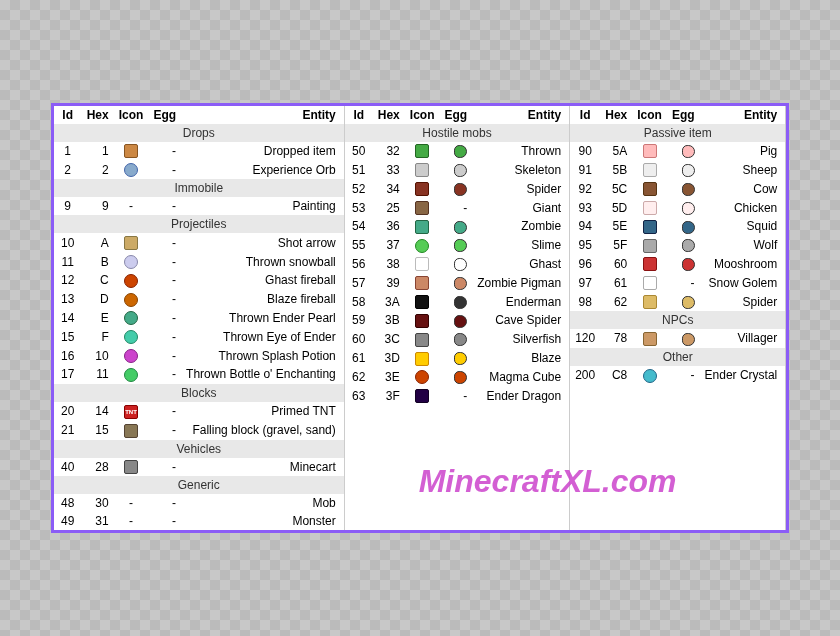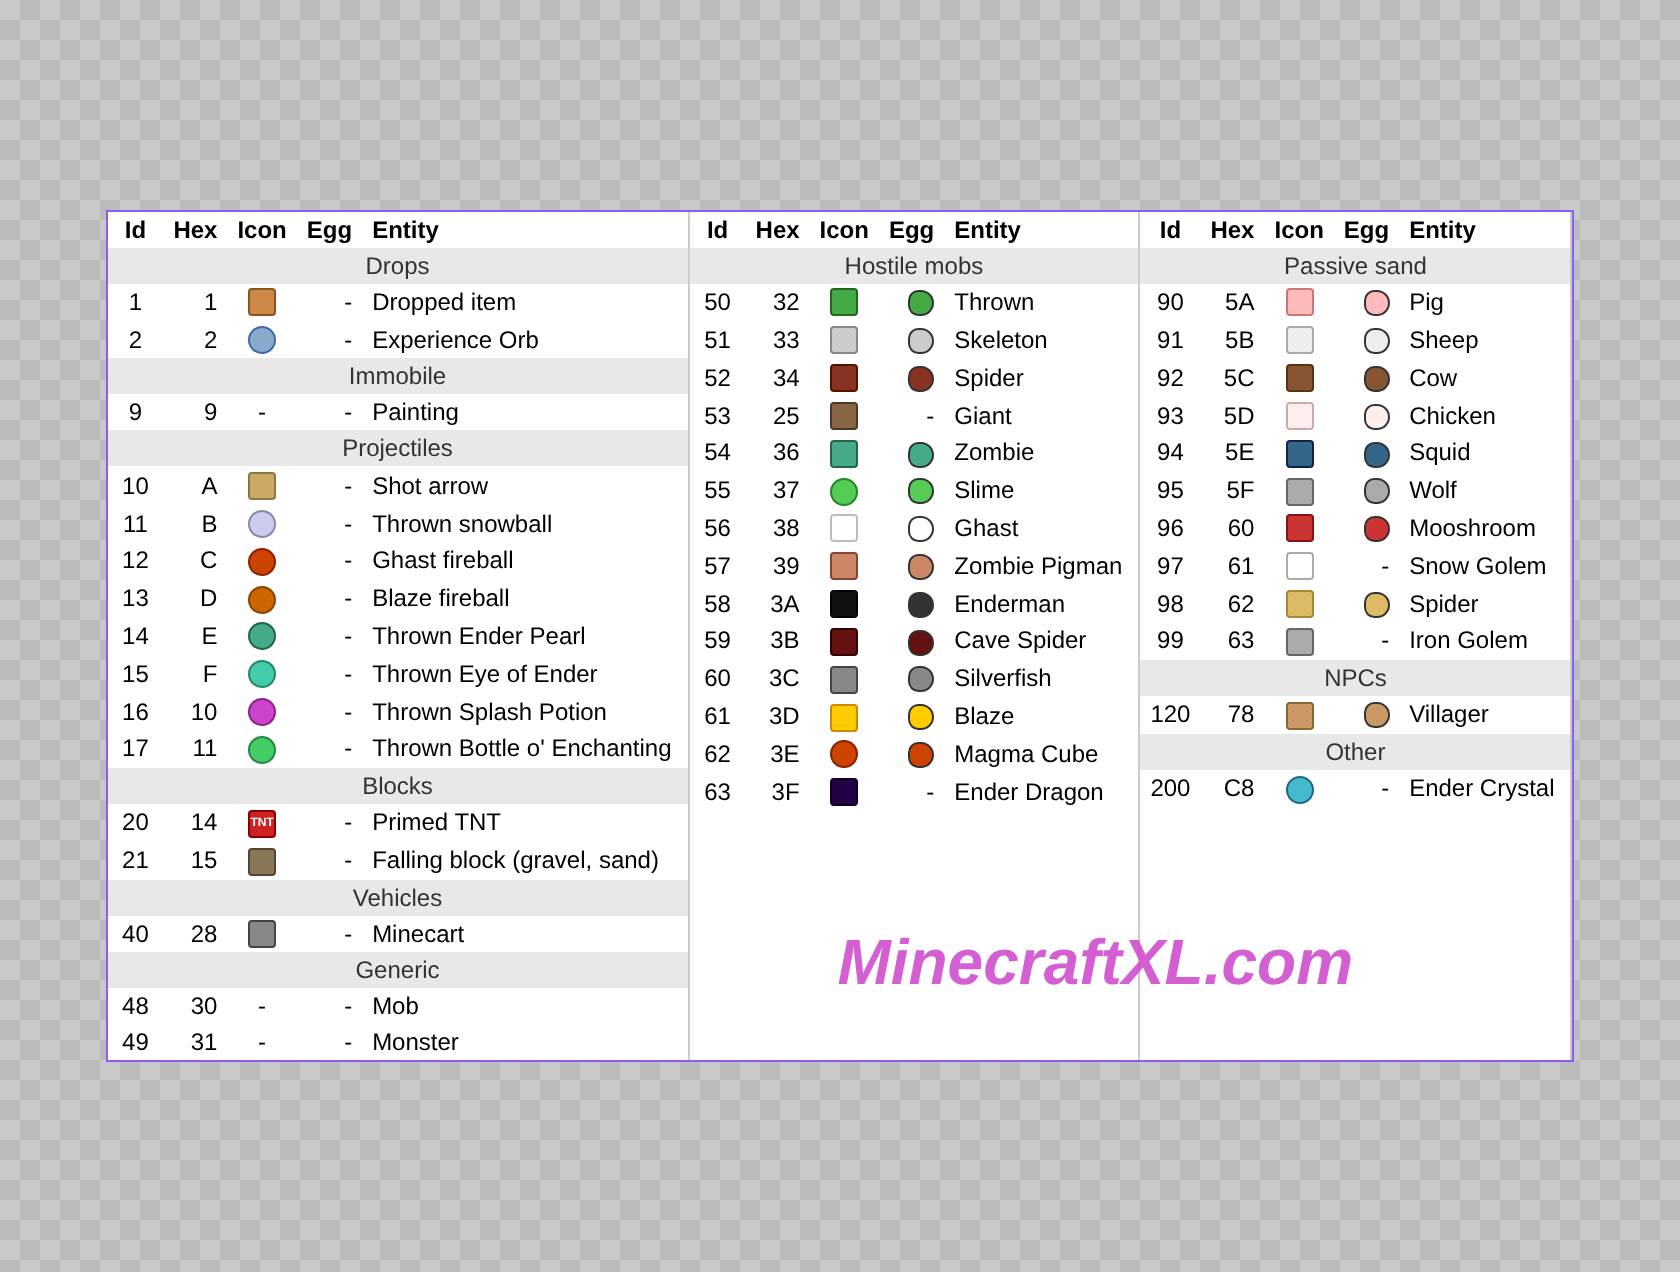--- a/index.html
+++ b/index.html
@@ -14,21 +14,21 @@
       min-height: 636px;
       display: flex;
       align-items: center;
       justify-content: center;
       padding: 10px;
     }
     .main-container {
       background: white;
       display: flex;
       flex-direction: row;
-      border: 1px solid #8b5cf6;
+      border: 3px solid #8b5cf6;
       position: relative;
     }
     .column {
       border-right: 1px solid #ccc;
       min-width: 180px;
     }
     .column:last-child {
       border-right: none;
     }
     table {
@@ -40,21 +40,21 @@
       white-space: nowrap;
       font-size: 12px;
     }
     .section-header {
       text-align: center;
       background: #e8e8e8;
       font-weight: normal;
       color: #333;
     }
     .entity-col {
-      text-align: left;
+      text-align: right;
       padding-right: 8px;
     }
     .id-col {
       text-align: center;
       width: 28px;
     }
     .hex-col {
       text-align: right;
       width: 28px;
     }
@@ -354,21 +354,21 @@
         <tr>
           <th class="id-col">Id</th>
           <th class="hex-col">Hex</th>
           <th class="icon-col">Icon</th>
           <th class="egg-col">Egg</th>
           <th class="entity-col">Entity</th>
         </tr>
       </thead>
       <tbody id="right-tbody">
       <tr>
-            <td colspan="5" class="section-header">Passive sand</td>
+            <td colspan="5" class="section-header">Passive item</td>
           </tr>
           <tr>
       <td class="id-col">90</td>
       <td class="hex-col">5A</td>
       <td class="icon-col"><span style="display:inline-flex;align-items:center;justify-content:center;width:14px;height:14px;background:#ffbbbb;border:1px solid #cc7777;border-radius:2px;vertical-align:middle;"></span></td>
       <td class="egg-col"><span style="display:inline-flex;align-items:center;justify-content:center;width:13px;height:13px;background:#ffbbbb;border:1px solid #333;border-radius:40% 50% 50% 40%;vertical-align:middle;"></span></td>
       <td class="entity-col">Pig</td>
     </tr>
           <tr>
       <td class="id-col">91</td>
@@ -420,27 +420,20 @@
       <td class="entity-col">Snow Golem</td>
     </tr>
           <tr>
       <td class="id-col">98</td>
       <td class="hex-col">62</td>
       <td class="icon-col"><span style="display:inline-flex;align-items:center;justify-content:center;width:14px;height:14px;background:#ddbb66;border:1px solid #aa8833;border-radius:2px;vertical-align:middle;"></span></td>
       <td class="egg-col"><span style="display:inline-flex;align-items:center;justify-content:center;width:13px;height:13px;background:#ddbb66;border:1px solid #333;border-radius:40% 50% 50% 40%;vertical-align:middle;"></span></td>
       <td class="entity-col">Spider</td>
     </tr>
           <tr>
-      <td class="id-col">99</td>
-      <td class="hex-col">63</td>
-      <td class="icon-col"><span style="display:inline-flex;align-items:center;justify-content:center;width:14px;height:14px;background:#aaaaaa;border:1px solid #666666;border-radius:2px;vertical-align:middle;"></span></td>
-      <td class="egg-col">-</td>
-      <td class="entity-col">Iron Golem</td>
-    </tr>
-          <tr>
             <td colspan="5" class="section-header">NPCs</td>
           </tr>
           <tr>
       <td class="id-col">120</td>
       <td class="hex-col">78</td>
       <td class="icon-col"><span style="display:inline-flex;align-items:center;justify-content:center;width:14px;height:14px;background:#cc9966;border:1px solid #886633;border-radius:2px;vertical-align:middle;"></span></td>
       <td class="egg-col"><span style="display:inline-flex;align-items:center;justify-content:center;width:13px;height:13px;background:#cc9966;border:1px solid #333;border-radius:40% 50% 50% 40%;vertical-align:middle;"></span></td>
       <td class="entity-col">Villager</td>
     </tr>
           <tr>

